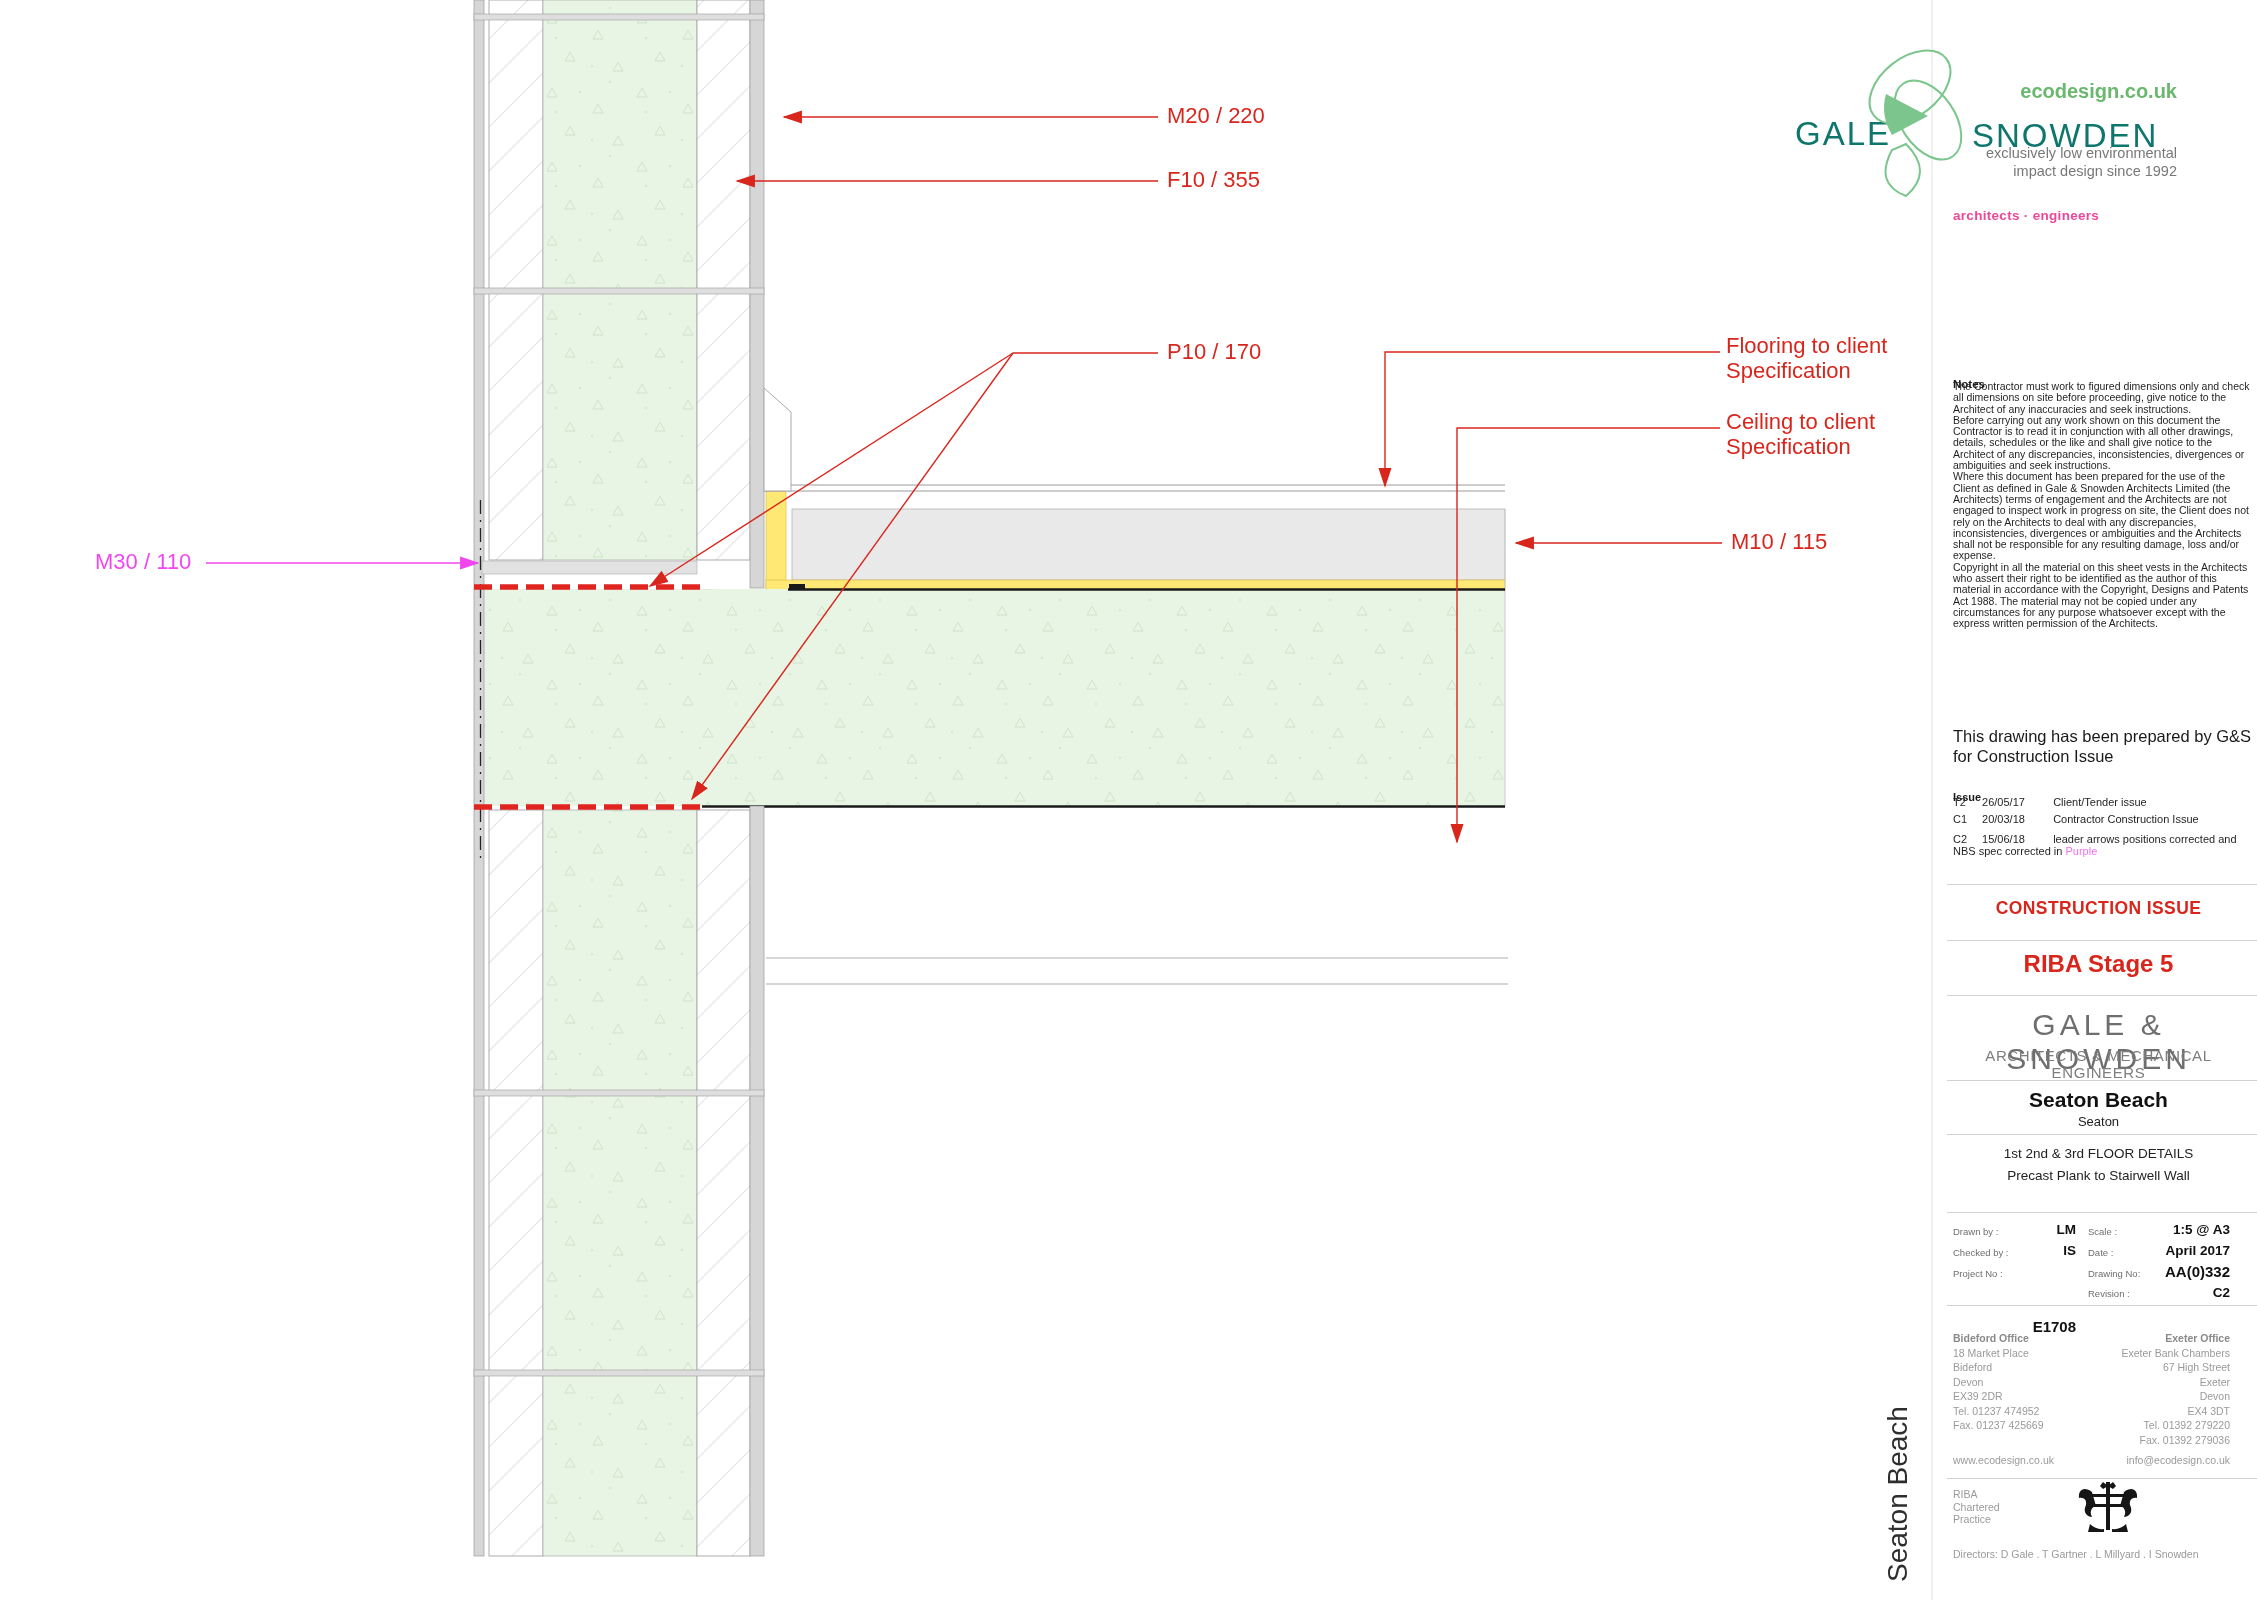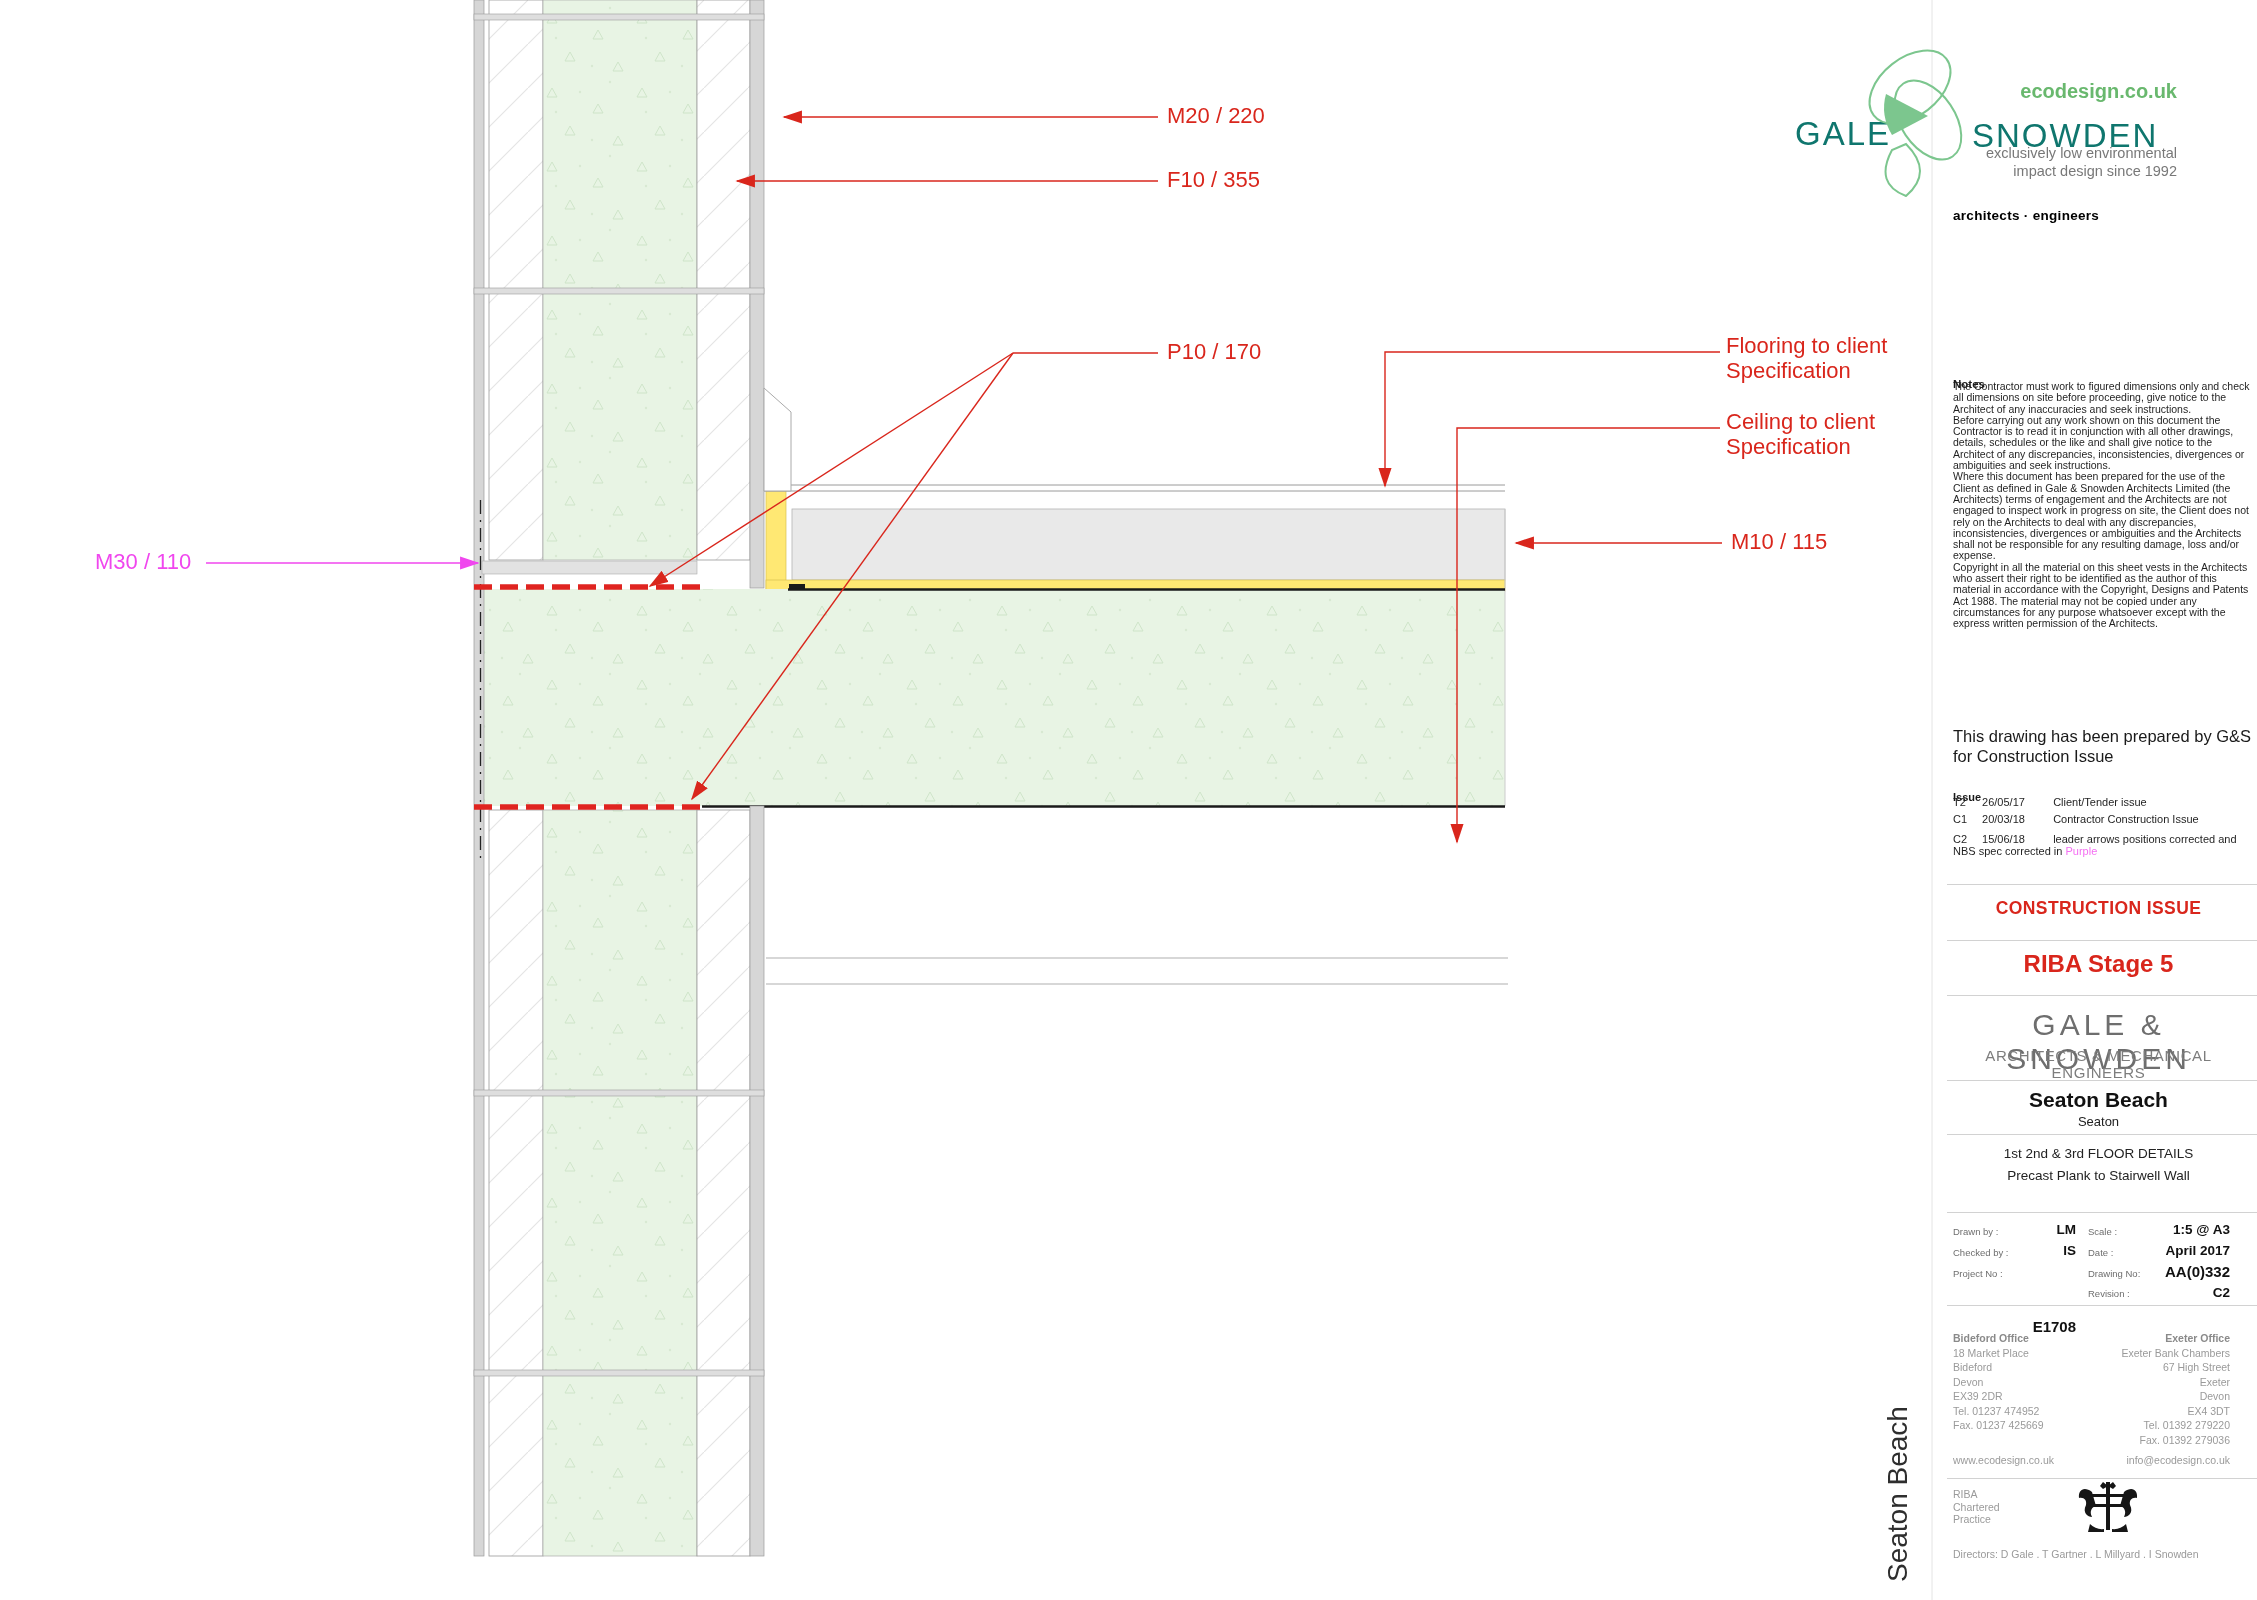--- a/index.html
+++ b/index.html
@@ -4,21 +4,21 @@
 <style>
   html,body{margin:0;padding:0;background:#ffffff;}
   #sheet{position:relative;width:2257px;height:1600px;background:#fff;overflow:hidden;
          font-family:"Liberation Sans", sans-serif;}
   .abs{position:absolute;}
   
   .ann{position:absolute;color:#d9261c;font-size:22px;line-height:24.5px;white-space:nowrap;}
   .ann-mag{color:#f046ee;}
   
   .tb{position:absolute;left:1953px;width:296px;}
-  .svc-head{font-size:13.5px;font-weight:bold;color:#000000;letter-spacing:0.3px;}
+  .svc-head{font-size:13.5px;font-weight:bold;color:#ec4899;letter-spacing:0.3px;}
   .svc-item{font-size:13px;color:#9b9b9b;line-height:18px;}
   .notes-head{font-size:11.5px;font-weight:bold;color:#1a1a1a;}
   .notes-body{font-size:10.5px;color:#1f1f1f;line-height:11.3px;}
   .notes-body p{margin:0;}
   .prepared{font-size:16.5px;color:#1a1a1a;line-height:19.5px;}
   .issue-head{font-size:11px;font-weight:bold;color:#1a1a1a;margin-top:12px;}
   .issue-row{font-size:11px;color:#1f1f1f;position:absolute;left:1953px;white-space:nowrap;}
   .issue-code{display:inline-block;width:26px;}
   .issue-date{display:inline-block;width:68px;}
   .hl-purple{color:#f46ff2;}

